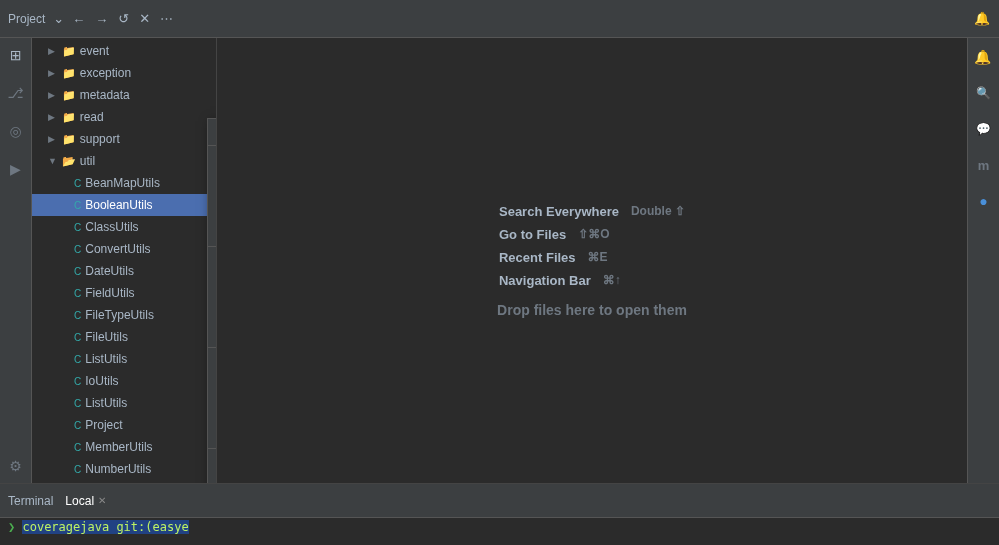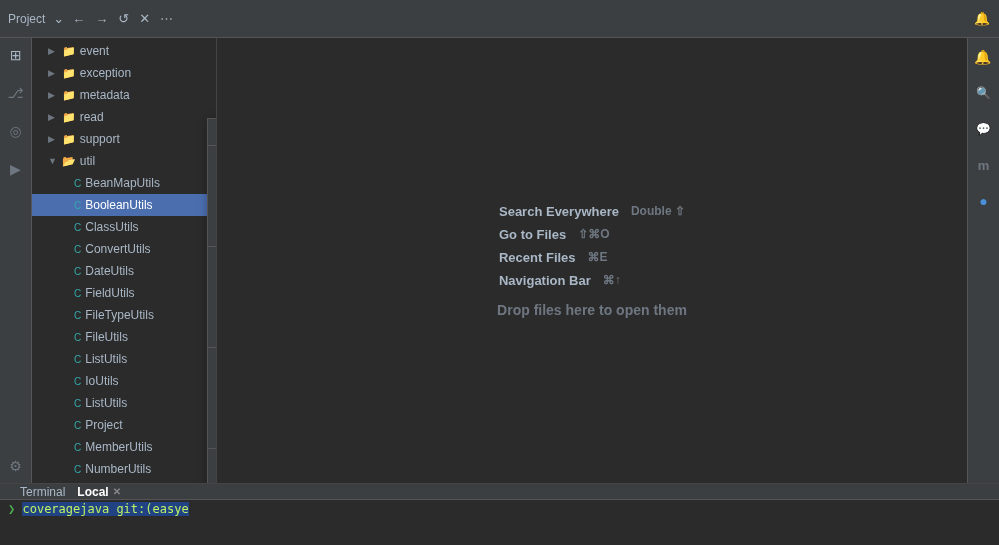--- a/index.html
+++ b/index.html
@@ -209,37 +209,36 @@
     .terminal-bar {
       height: 62px;
       background: #2b2b2b;
       border-top: 1px solid #444;
       display: flex;
       flex-direction: column;
     }
     .terminal-tabs {
       display: flex;
       align-items: center;
-      height: 16px;
+      height: 34px;
       background: #3c3f41;
       border-bottom: 1px solid #555;
-      padding: 0 20px;
+      padding: 0 8px;
       gap: 12px;
     }
     .terminal-tab {
       display: flex;
       align-items: center;
       gap: 4px;
       font-size: 12px;
       color: #a9b7c6;
       cursor: pointer;
     }
     .terminal-tab.active {
       color: #fff;
-      font-weight: bold;
     }
     .terminal-tab-close {
       font-size: 10px;
       color: #888;
     }
     .terminal-content {
       flex: 1;
       padding: 2px 8px;
       font-family: monospace;
       font-size: 12px;

